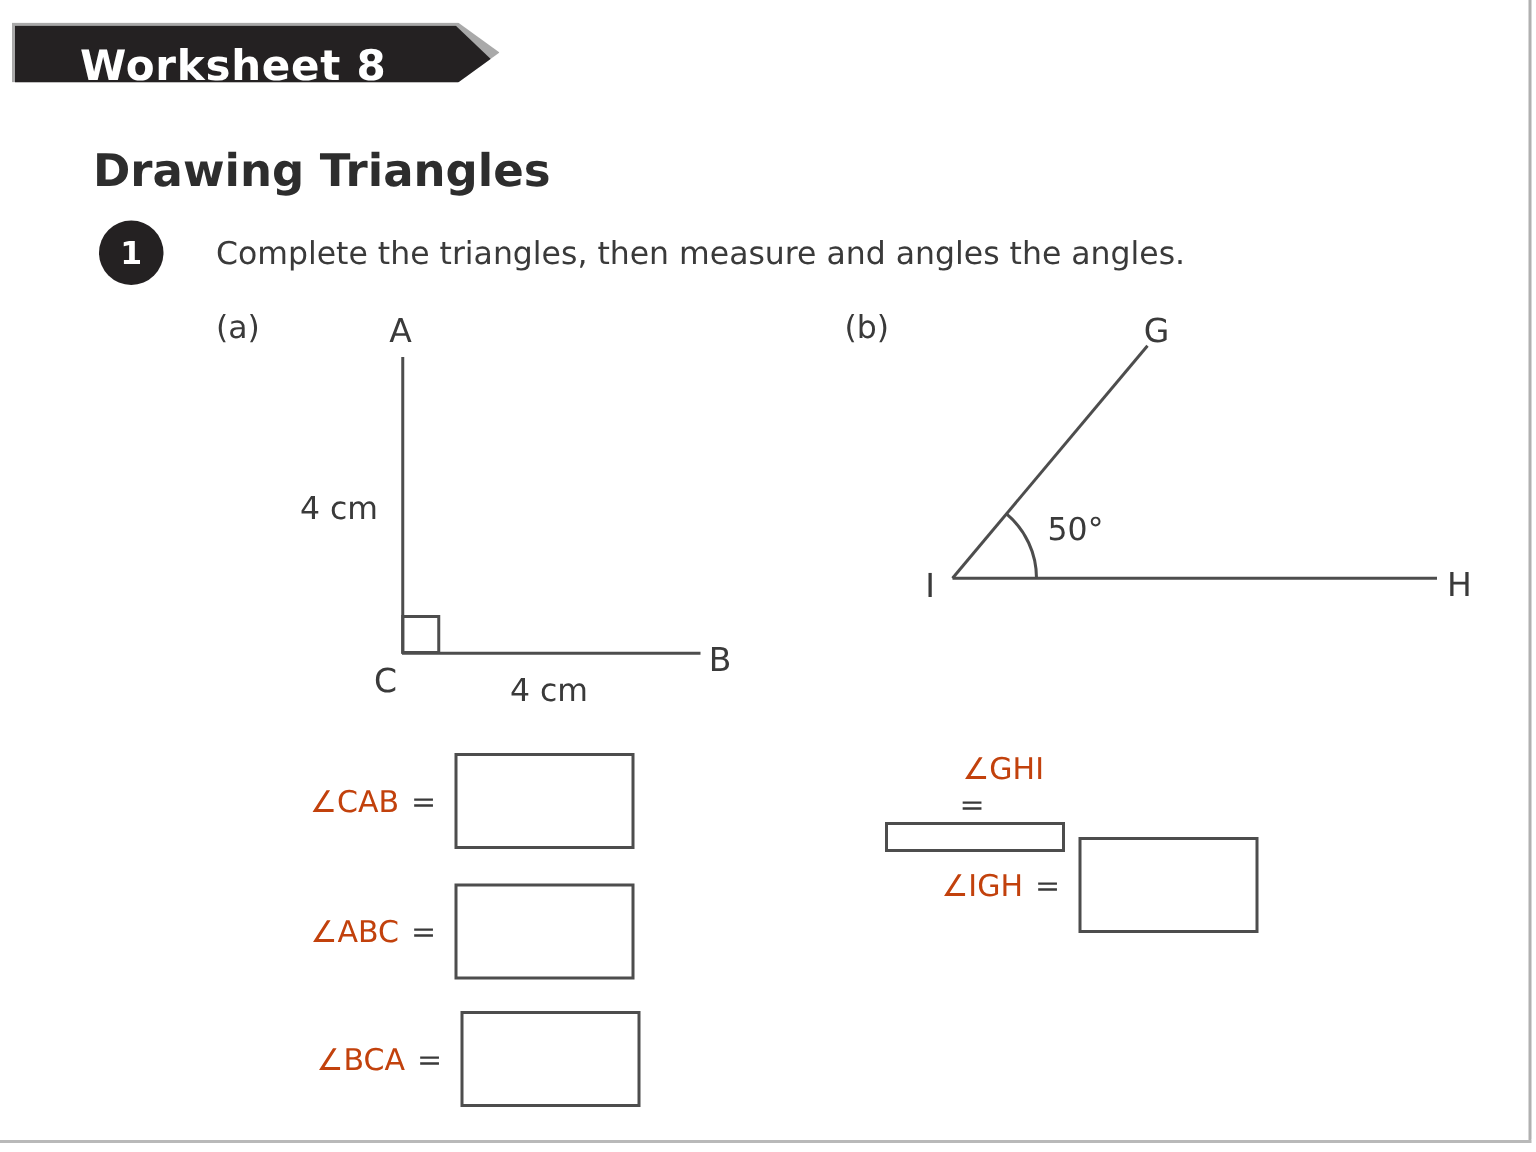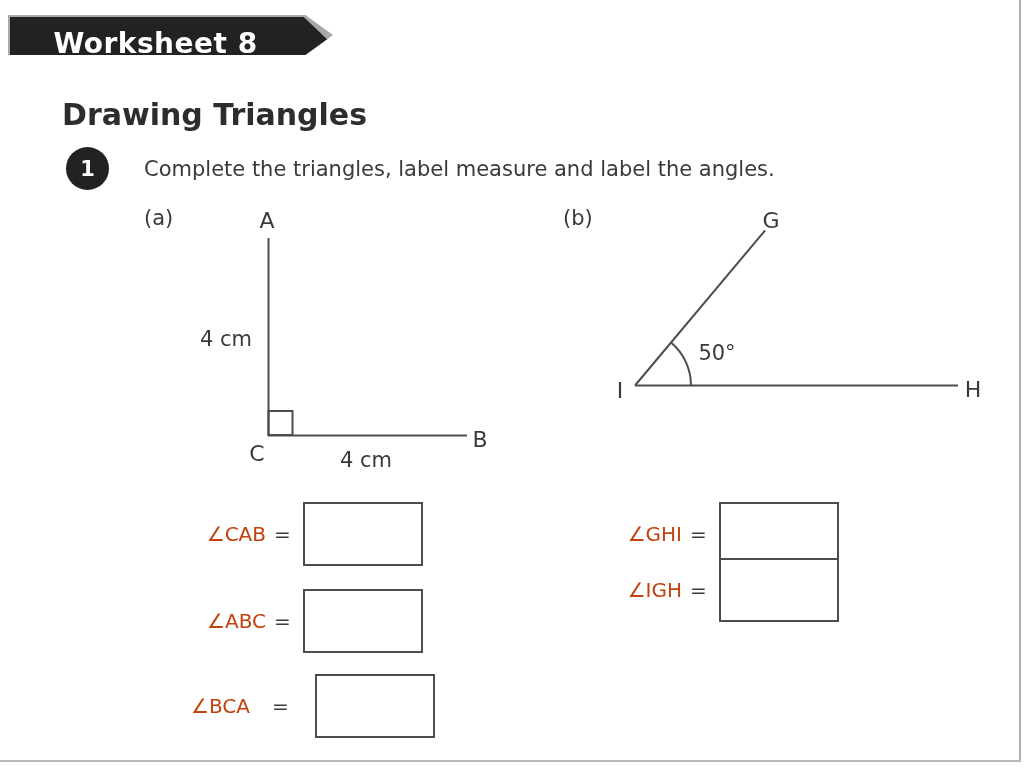--- a/index.html
+++ b/index.html
@@ -97,21 +97,21 @@
   <div class="banner-inner">
     <span class="banner-title">Worksheet 8</span>
   </div>
 </div>
 
 <div class="section-title">Drawing Triangles</div>
 
 <div class="q-circle">
   <span>1</span>
 </div>
-<div class="q-text">Complete the triangles, label measure and label the angles.</div>
+<div class="q-text">Complete the triangles, then measure and angles the angles.</div>
 
 <div class="part-label a">(a)</div>
 <div class="part-label b">(b)</div>
 
 <svg class="diagram-svg" viewBox="0 0 1024 768">
 
   <line x1="268.5" y1="238" x2="268.5" y2="435.5"></line>
   <line x1="268" y1="435.5" x2="467" y2="435.5"></line>
   <rect x="268.5" y="411" width="24" height="24"></rect>
   <text x="267" y="228" text-anchor="middle" class="vertex-lbl">A</text>
@@ -132,27 +132,27 @@
 <div class="answer-row" style="left:162px; top:500px;">
   <span class="ans-label">∠CAB</span>
   <span class="ans-eq">=</span>
   <div class="answer-box"></div>
 </div>
 <div class="answer-row" style="left:162px; top:587px;">
   <span class="ans-label">∠ABC</span>
   <span class="ans-eq">=</span>
   <div class="answer-box"></div>
 </div>
-<div class="answer-row" style="left:146px; top:672px;gap:14px;">
+<div class="answer-row" style="left:166px; top:672px;">
   <span class="ans-label">∠BCA</span>
   <span class="ans-eq">=</span>
   <div class="answer-box"></div>
 </div>
 
-<div class="answer-row" style="left:578px; top:500px;">
+<div class="answer-row" style="left:578px; top:500px;flex-direction:column;">
   <span class="ans-label">∠GHI</span>
   <span class="ans-eq">=</span>
   <div class="answer-box"></div>
 </div>
 <div class="answer-row" style="left:578px; top:556px;">
   <span class="ans-label">∠IGH</span>
   <span class="ans-eq">=</span>
   <div class="answer-box"></div>
 </div>
 

